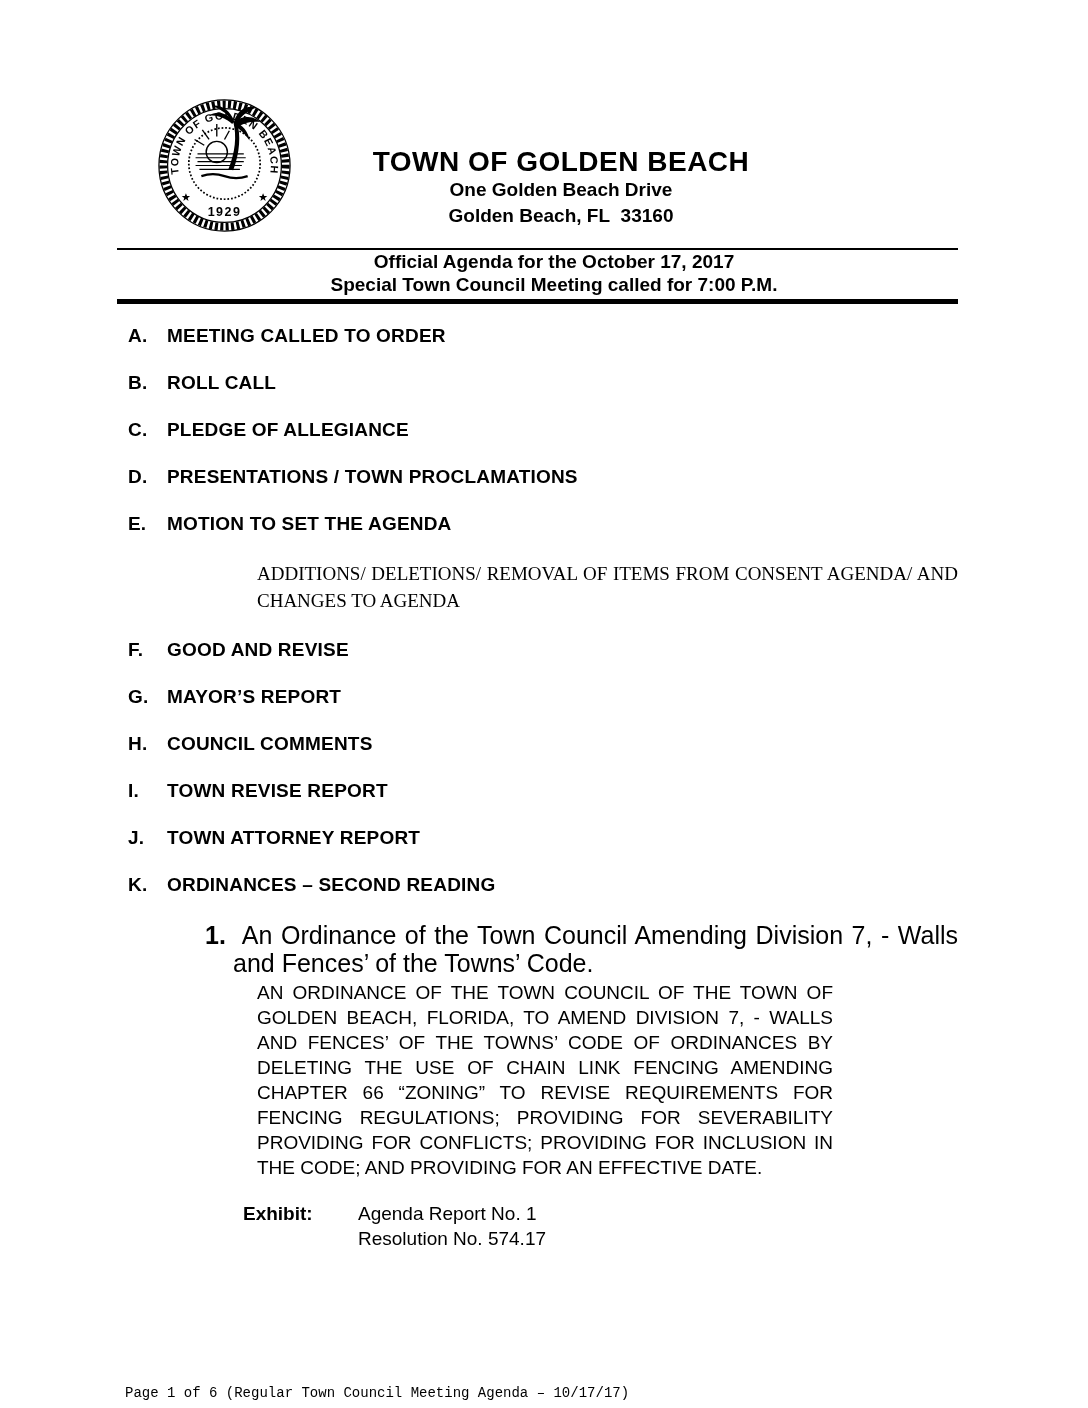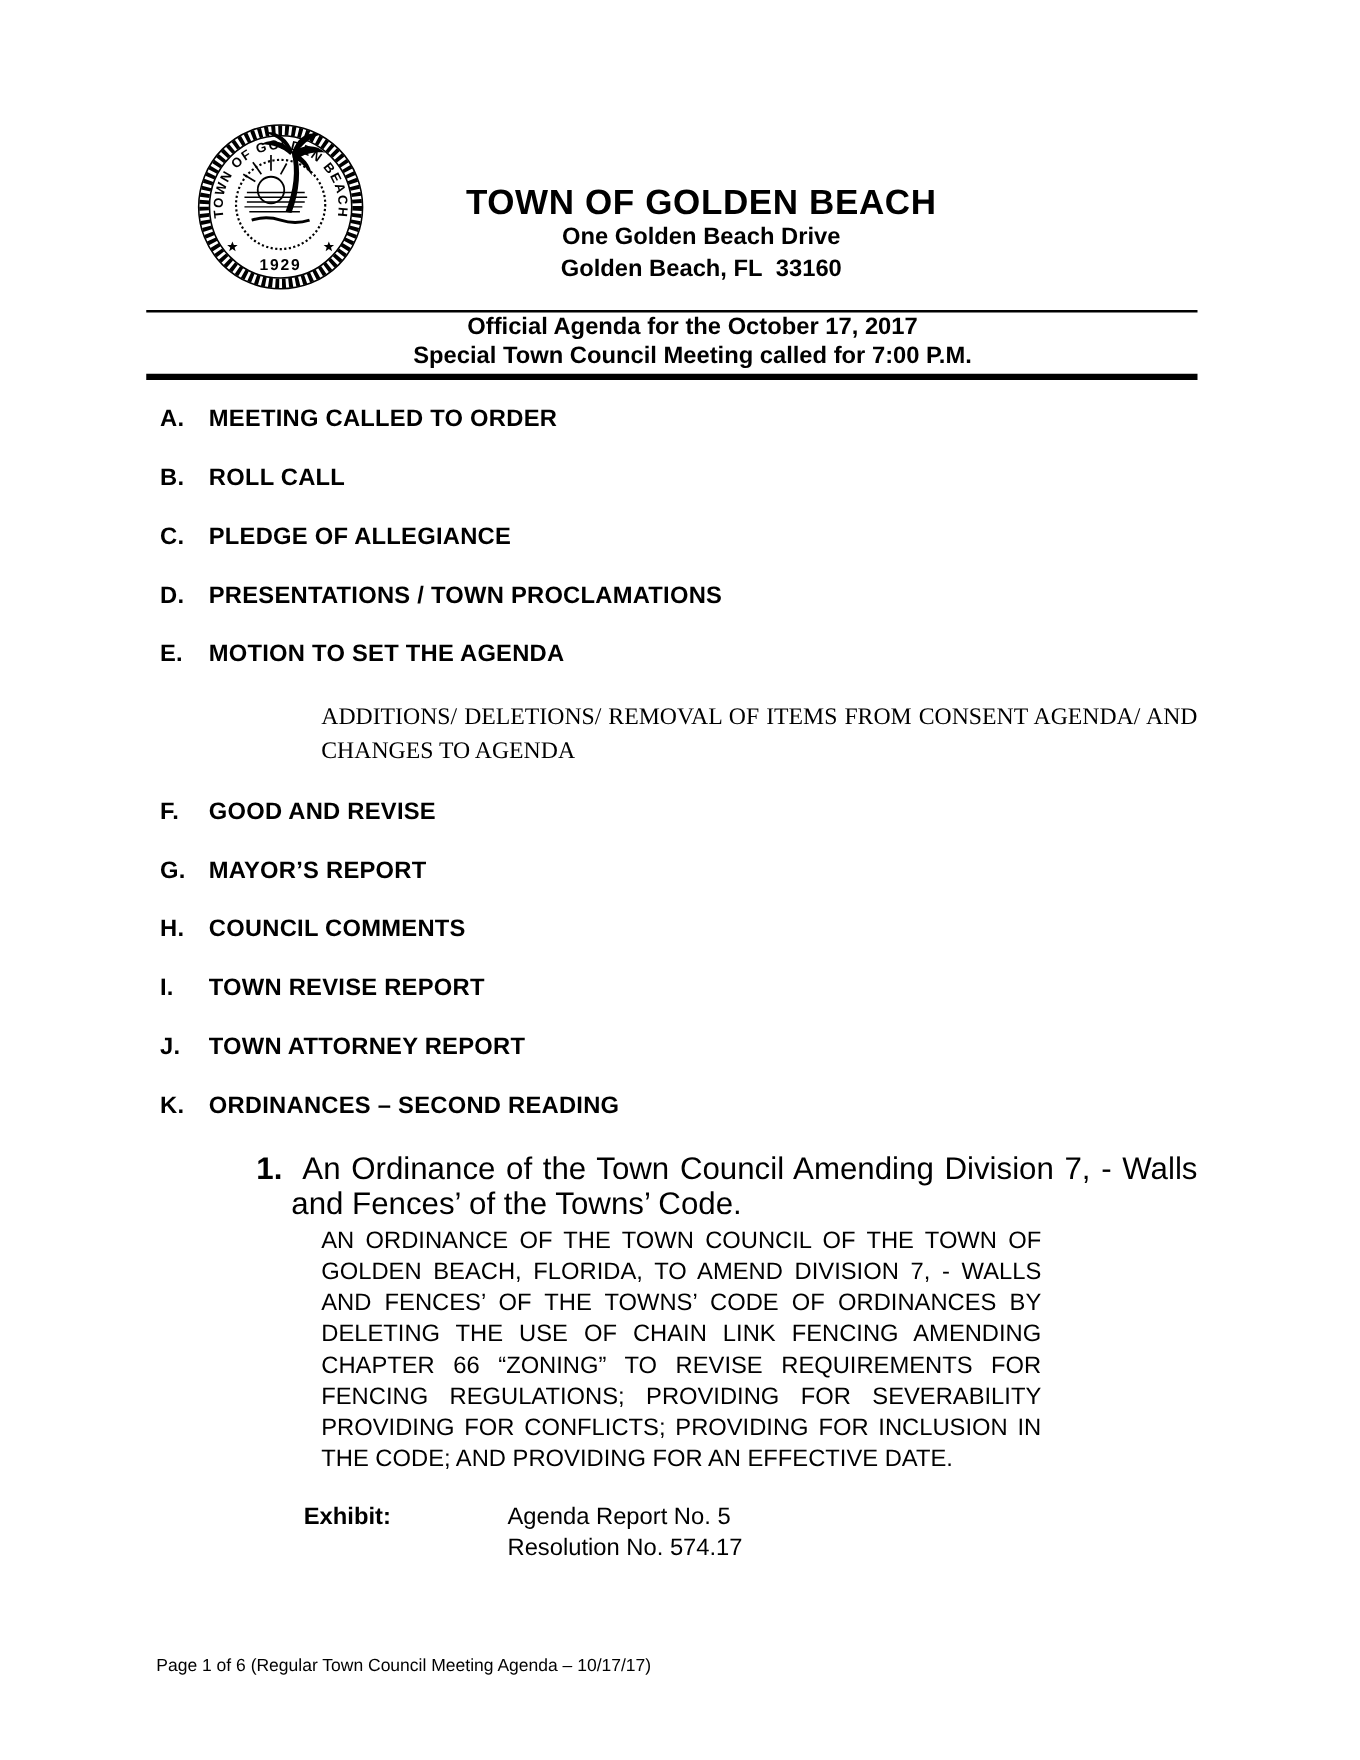--- a/index.html
+++ b/index.html
@@ -100,33 +100,33 @@
     width: 576px;
     font-size: 19px;
     line-height: 25px;
     text-align: justify;
   }
   .exhibit {
     display: flex;
     margin: 21px 0 0 115px;
     font-size: 19px;
     line-height: 25px;
-    gap: 48px;
   }
   .exhibit-label {
     flex: 0 0 115px;
     font-weight: bold;
   }
   
   .footer {
     position: absolute;
     left: 125px;
-    top: 1323px;
+    top: 1384px;
     font-size: 14px;
     line-height: 18px;
+    font-family: Liberation Mono, monospace;
   }
 </style>
 </head>
 <body>
 
 <div class="page">
 
   <div class="seal-wrap">
     <svg width="135" height="135" viewBox="0 0 140 140" xmlns="http://www.w3.org/2000/svg">
 
@@ -249,21 +249,21 @@
       <span class="heading">ORDINANCES – SECOND READING</span>
     </div>
 
     <p class="ord-summary"><span class="num">1.</span><span>An Ordinance of the Town Council Amending Division 7, - Walls and Fences’ of the Towns’ Code.</span></p>
 
     <p class="ord-text">AN ORDINANCE OF THE TOWN COUNCIL OF THE TOWN OF GOLDEN BEACH, FLORIDA, TO AMEND DIVISION 7, - WALLS AND FENCES’ OF THE TOWNS’ CODE OF ORDINANCES BY DELETING THE USE OF CHAIN LINK FENCING AMENDING CHAPTER 66 “ZONING” TO REVISE REQUIREMENTS FOR FENCING REGULATIONS; PROVIDING FOR SEVERABILITY PROVIDING FOR CONFLICTS; PROVIDING FOR INCLUSION IN THE CODE; AND PROVIDING FOR AN EFFECTIVE DATE.</p>
 
     <div class="exhibit">
       <span class="exhibit-label">Exhibit:</span>
       <span class="exhibit-values">
-        <div>Agenda Report No. 5</div>
+        <div>Agenda Report No. 1</div>
         <div>Resolution No. 574.17</div>
       </span>
     </div>
 
   </div>
 
   <div class="footer">Page 1 of 6 (Regular Town Council Meeting Agenda – 10/17/17)</div>
 
 </div>
 

